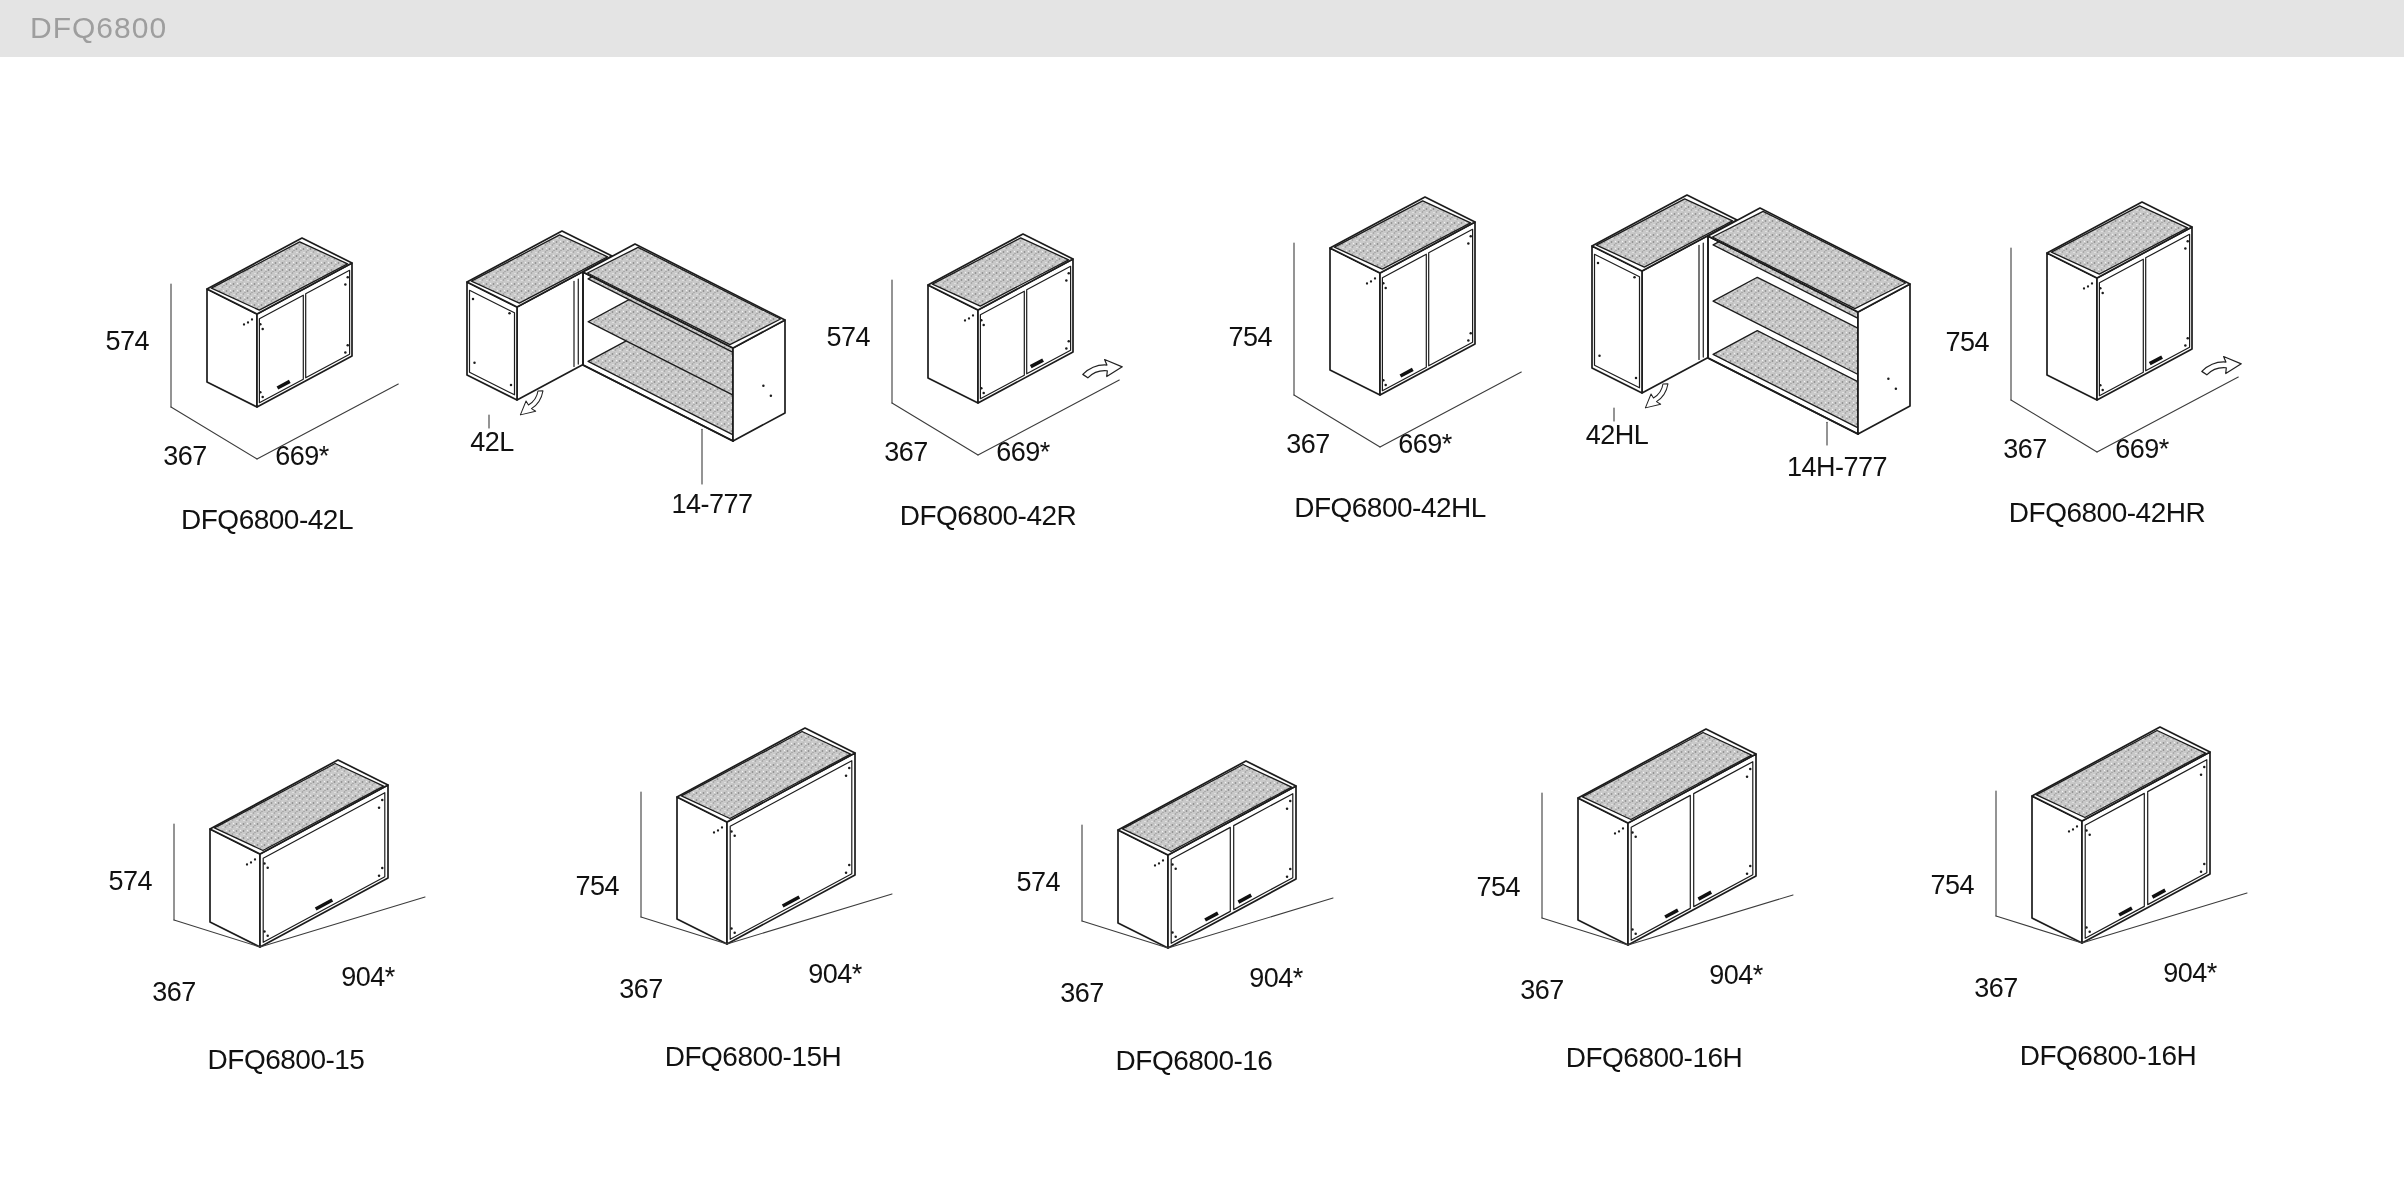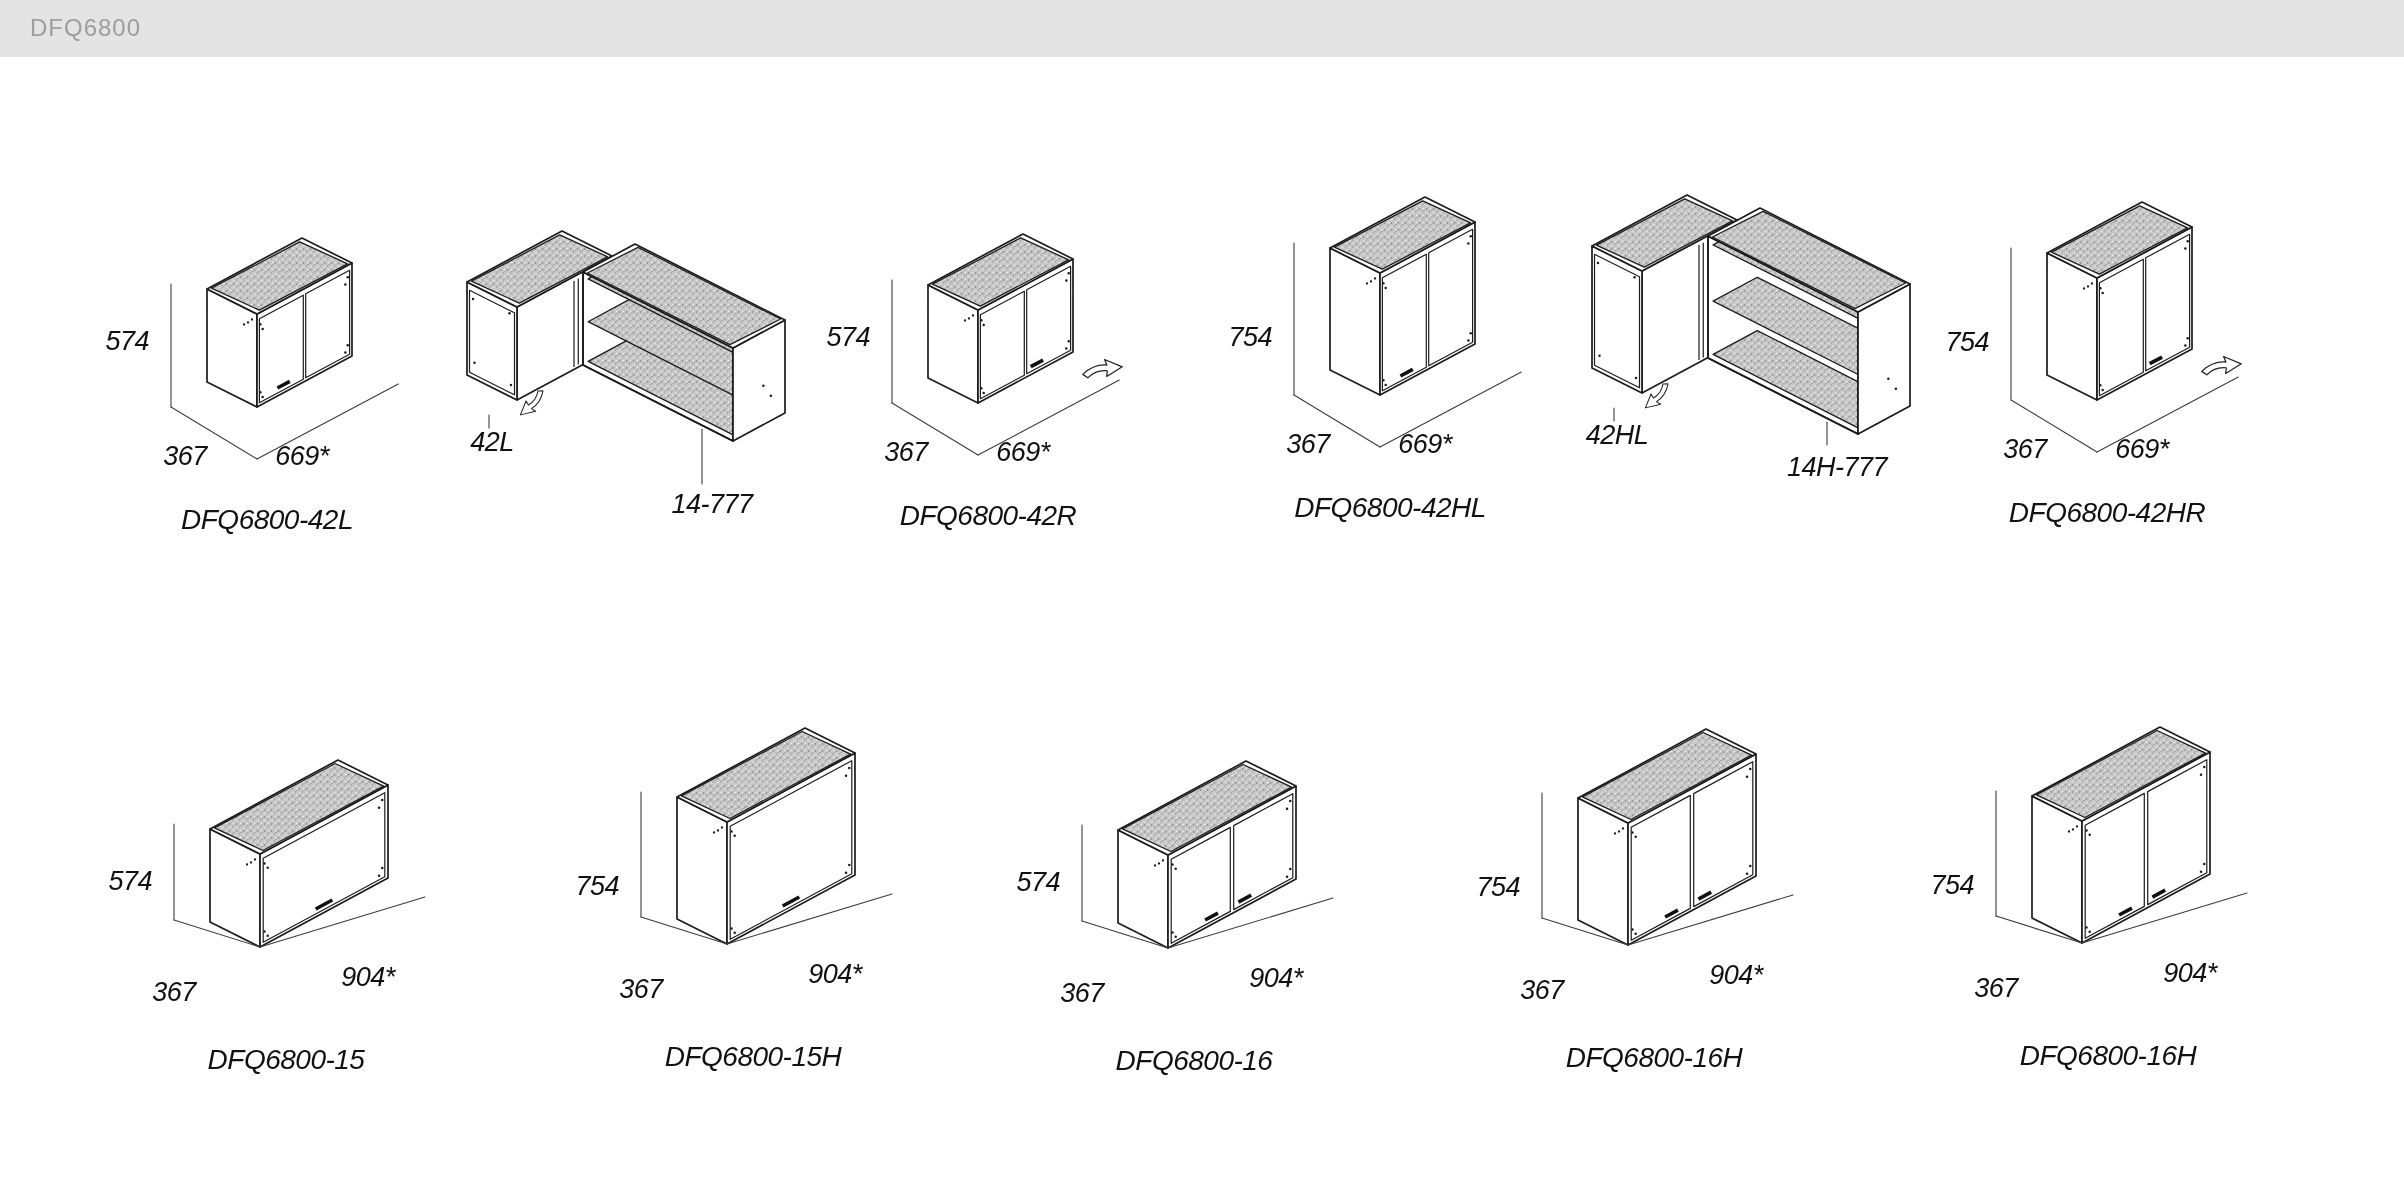--- a/index.html
+++ b/index.html
@@ -1,21 +1,21 @@
 <!DOCTYPE html>
 <html><head>
 <meta charset="utf-8">
 <style>
   html,body{margin:0;padding:0;background:#fff;}
   .page{position:relative;width:2404px;height:1202px;background:#ffffff;overflow:hidden;
         font-family:"Liberation Sans","DejaVu Sans",sans-serif;}
   .header-bar{position:absolute;left:0;top:0;width:2404px;height:57px;background:#e4e4e4;}
   .header-bar .title{position:absolute;left:30px;top:50%;transform:translateY(-52%);
-        font-size:24px;letter-spacing:1px;color:#9e9e9e;font-weight:400;}
-  .canvas{position:absolute;left:0;top:57px;width:2404px;height:1145px;background:#fff;font-style:italic;}
+        font-size:30px;letter-spacing:1px;color:#9e9e9e;font-weight:400;}
+  .canvas{position:absolute;left:0;top:57px;width:2404px;height:1145px;background:#fff;}
   svg.fig{position:absolute;overflow:visible;}
   text{font-family:"Liberation Sans","DejaVu Sans",sans-serif;}
 </style>
 </head>
 <body>
 
 <div class="page">
   <div class="header-bar">
     <span class="title">DFQ6800</span>
   </div>

